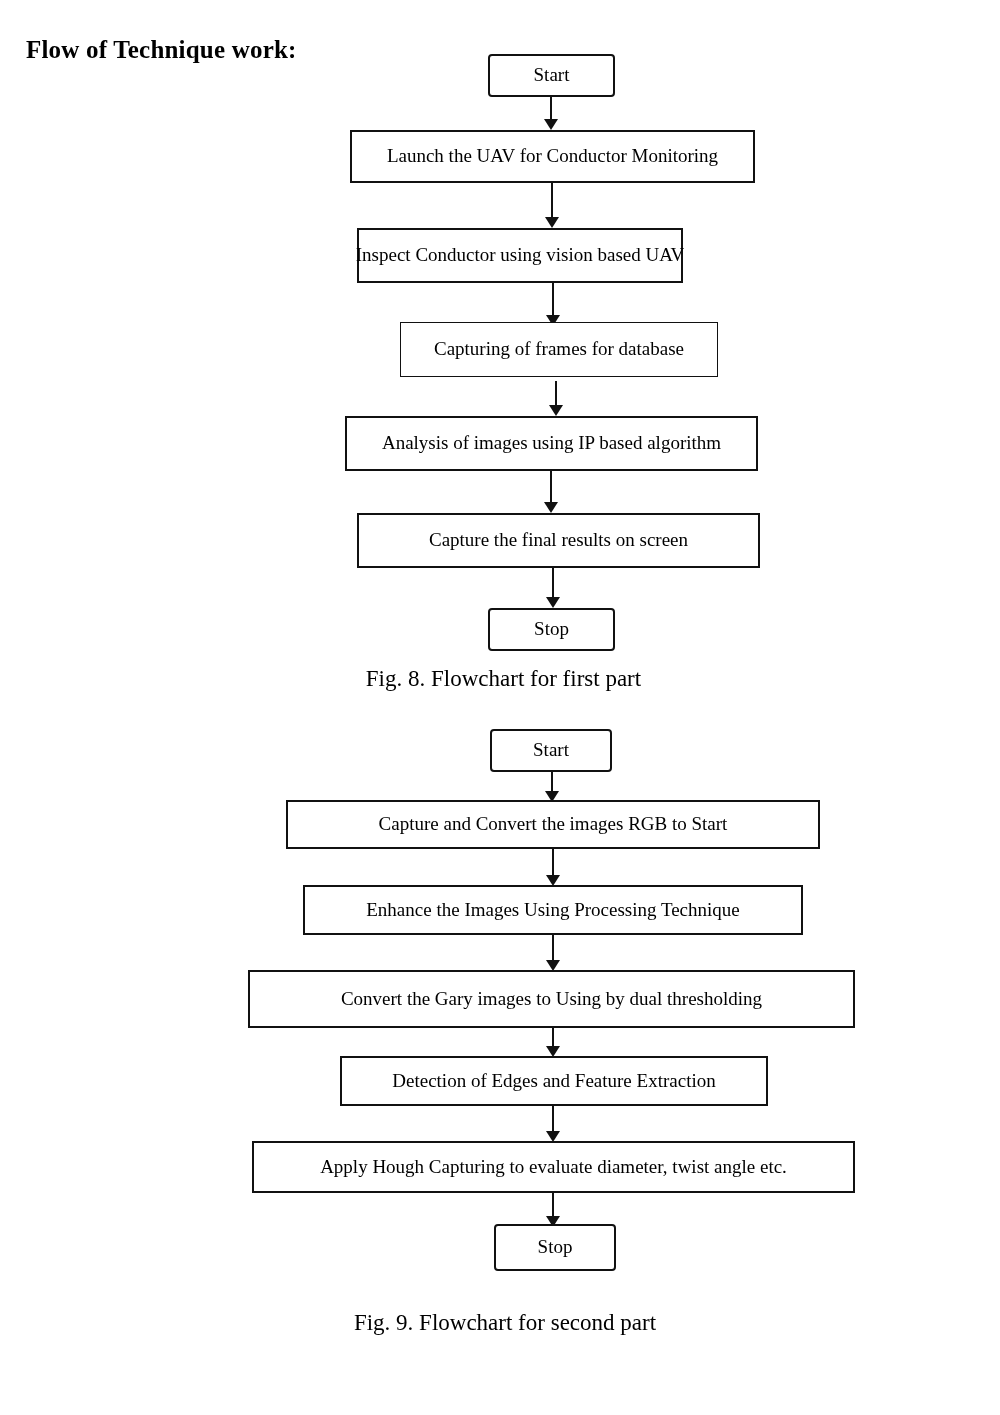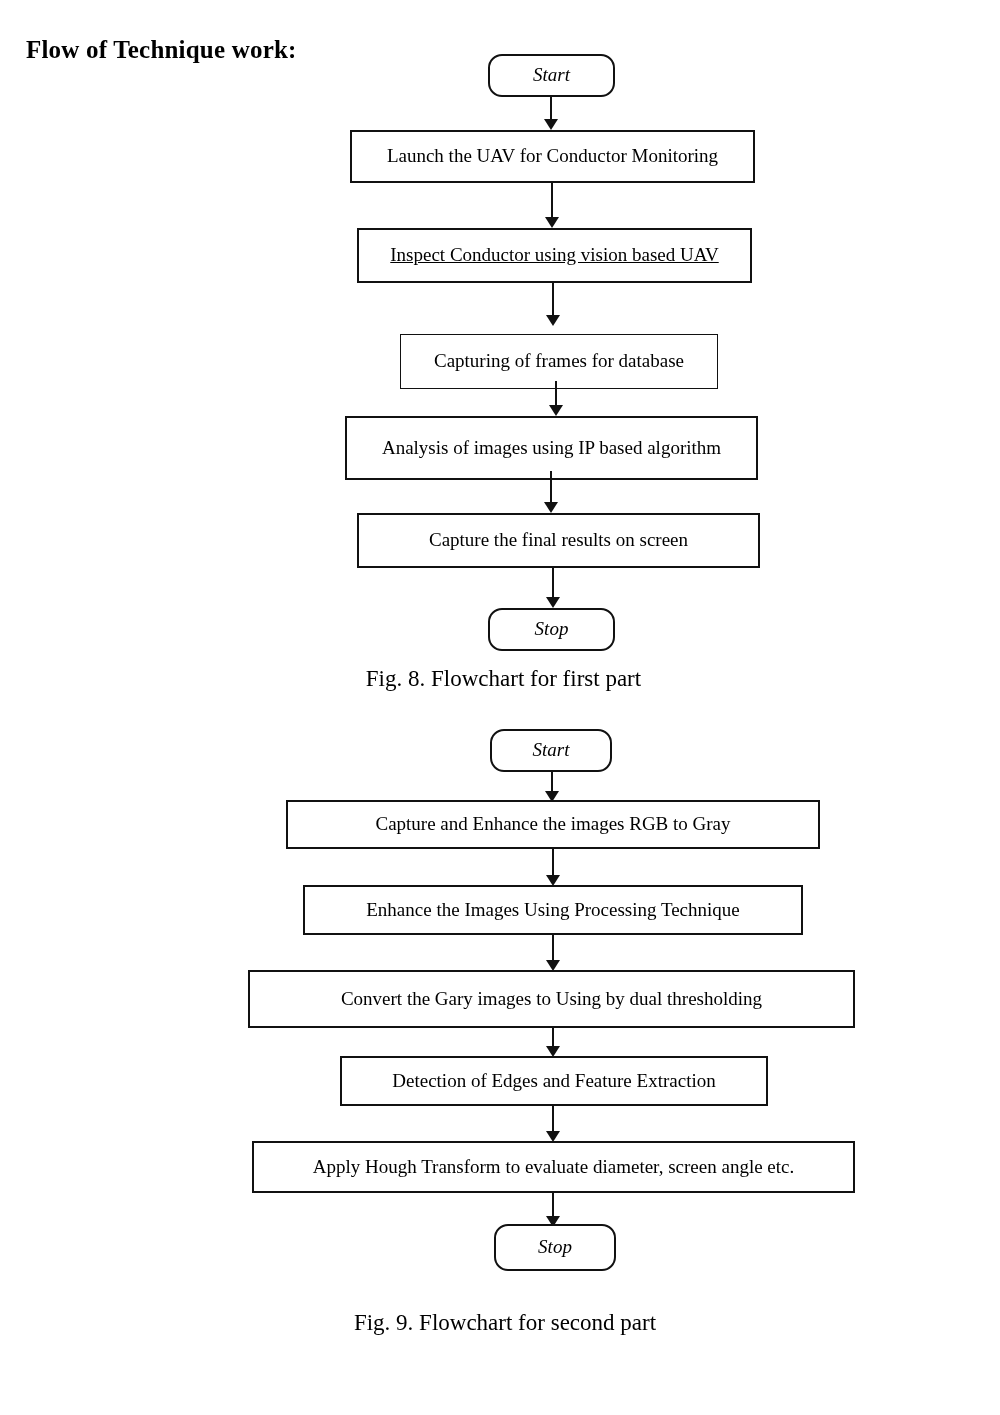--- a/index.html
+++ b/index.html
@@ -46,23 +46,22 @@
   .node .node-label {
     font-size: 19px;
     line-height: 1.1;
     white-space: nowrap;
     padding: 0 6px;
   }
   .node.thin {
     border-width: 1.6px;
   }
   .node.terminator {
-    border-radius: 14px;
+    border-radius: 4px;
     border-width: 2px;
-    font-style: italic;
   }
   .node.terminator .node-label {
     font-size: 19px;
   }
 
   
   .connector {
     position: absolute;
     width: 0;
   }
@@ -112,39 +111,39 @@
 
     <div class="node" style="left:350px; top:130px; width:405px; height:53px;">
       <span class="node-label">Launch the UAV for Conductor Monitoring</span>
     </div>
 
     <div class="connector" style="left:552px; top:183px; height:45px;">
       <div class="stem" style="height:34px;"></div>
       <div class="head" style="top:34px;"></div>
     </div>
 
-    <div class="node" style="left:357px; top:228px; width:395px; height:55px;text-decoration:underline;">
+    <div class="node" style="left:357px; top:228px; width:326px; height:55px;">
       <span class="node-label">Inspect Conductor using vision based UAV</span>
     </div>
 
     <div class="connector" style="left:553px; top:283px; height:43px;">
       <div class="stem" style="height:32px;"></div>
       <div class="head" style="top:32px;"></div>
     </div>
 
-    <div class="node thin" style="left:400px; top:334px; width:318px; height:55px;">
+    <div class="node thin" style="left:400px; top:322px; width:318px; height:55px;">
       <span class="node-label">Capturing of frames for database</span>
     </div>
 
     <div class="connector" style="left:556px; top:381px; height:35px;">
       <div class="stem" style="height:24px;"></div>
       <div class="head" style="top:24px;"></div>
     </div>
 
-    <div class="node" style="left:345px; top:416px; width:413px; height:64px;">
+    <div class="node" style="left:345px; top:416px; width:413px; height:55px;">
       <span class="node-label">Analysis of images using IP based algorithm</span>
     </div>
 
     <div class="connector" style="left:551px; top:471px; height:42px;">
       <div class="stem" style="height:31px;"></div>
       <div class="head" style="top:31px;"></div>
     </div>
 
     <div class="node" style="left:357px; top:513px; width:403px; height:55px;">
       <span class="node-label">Capture the final results on screen</span>
@@ -167,21 +166,21 @@
     <div class="node terminator" style="left:490px; top:729px; width:122px; height:43px;">
       <span class="node-label">Start</span>
     </div>
 
     <div class="connector" style="left:552px; top:772px; height:30px;">
       <div class="stem" style="height:19px;"></div>
       <div class="head" style="top:19px;"></div>
     </div>
 
     <div class="node" style="left:286px; top:800px; width:534px; height:49px;">
-      <span class="node-label">Capture and Enhance the images RGB to Gray</span>
+      <span class="node-label">Capture and Convert the images RGB to Start</span>
     </div>
 
     <div class="connector" style="left:553px; top:849px; height:37px;">
       <div class="stem" style="height:26px;"></div>
       <div class="head" style="top:26px;"></div>
     </div>
 
     <div class="node" style="left:303px; top:885px; width:500px; height:50px;">
       <span class="node-label">Enhance the Images Using Processing Technique</span>
     </div>
@@ -203,21 +202,21 @@
     <div class="node" style="left:340px; top:1056px; width:428px; height:50px;">
       <span class="node-label">Detection of Edges and Feature Extraction</span>
     </div>
 
     <div class="connector" style="left:553px; top:1106px; height:36px;">
       <div class="stem" style="height:25px;"></div>
       <div class="head" style="top:25px;"></div>
     </div>
 
     <div class="node" style="left:252px; top:1141px; width:603px; height:52px;">
-      <span class="node-label">Apply Hough Transform to evaluate diameter, screen angle etc.</span>
+      <span class="node-label">Apply Hough Capturing to evaluate diameter, twist angle etc.</span>
     </div>
 
     <div class="connector" style="left:553px; top:1193px; height:34px;">
       <div class="stem" style="height:23px;"></div>
       <div class="head" style="top:23px;"></div>
     </div>
 
     <div class="node terminator" style="left:494px; top:1224px; width:122px; height:47px;">
       <span class="node-label">Stop</span>
     </div>

